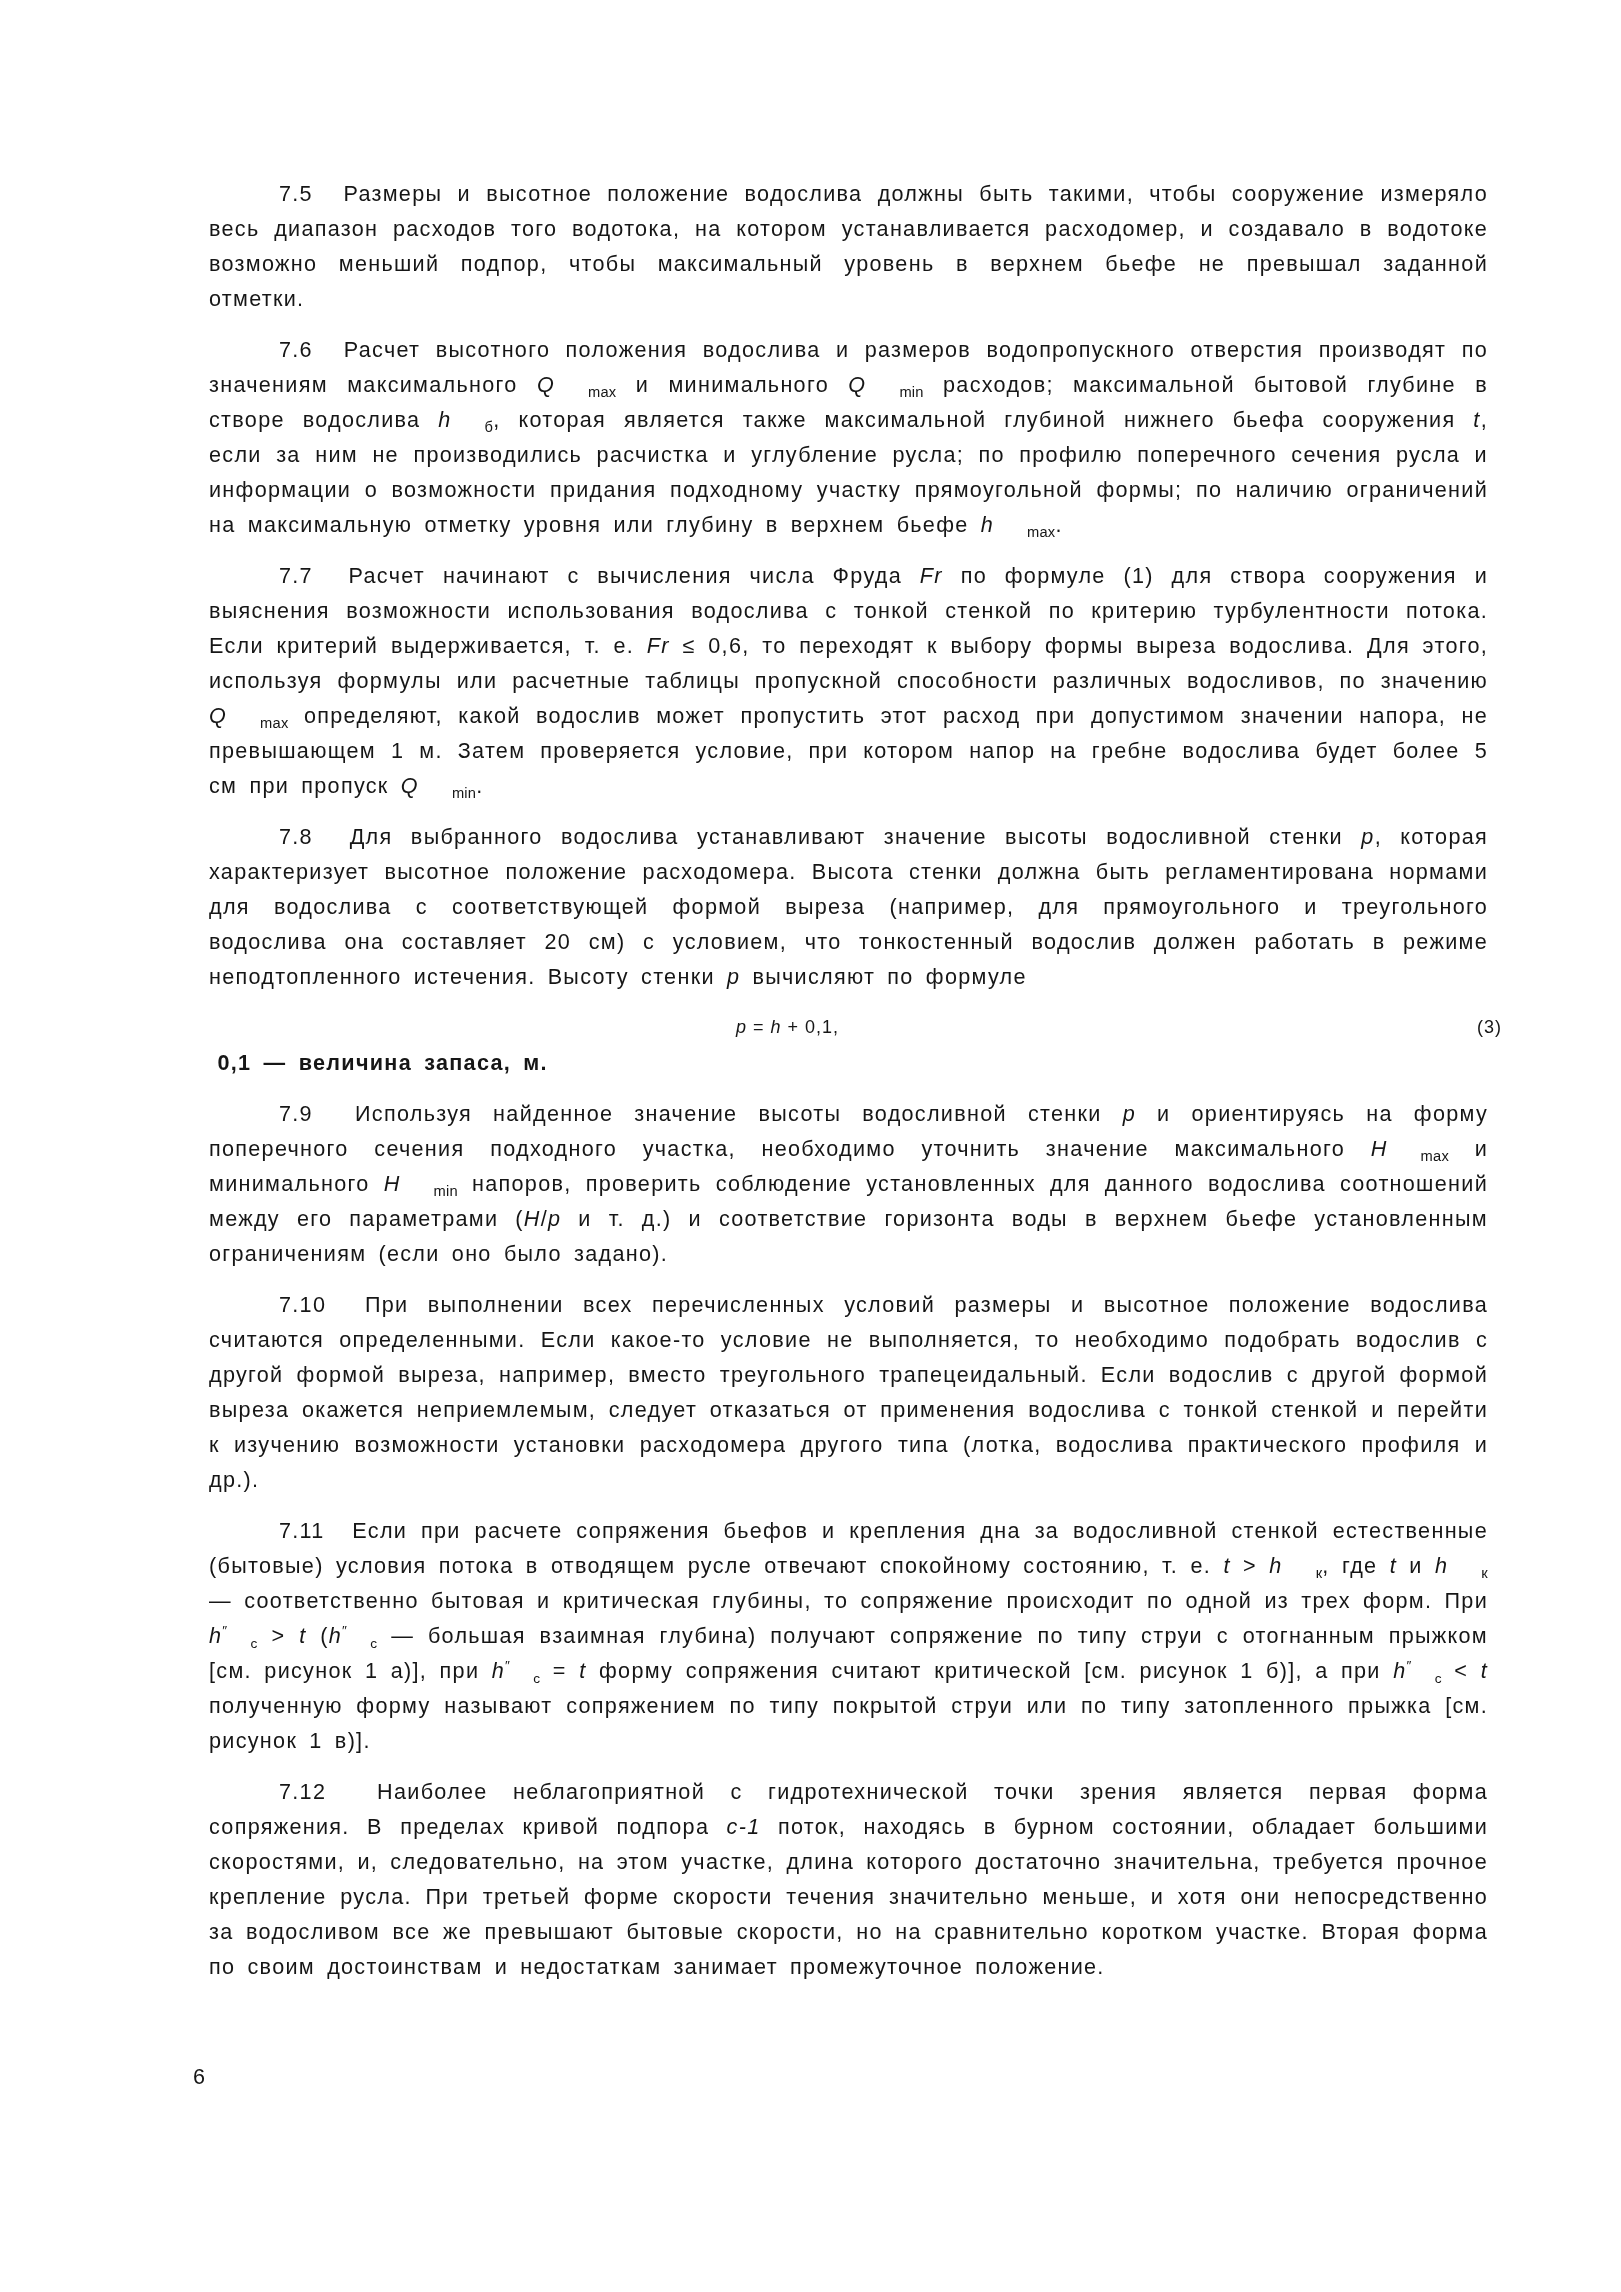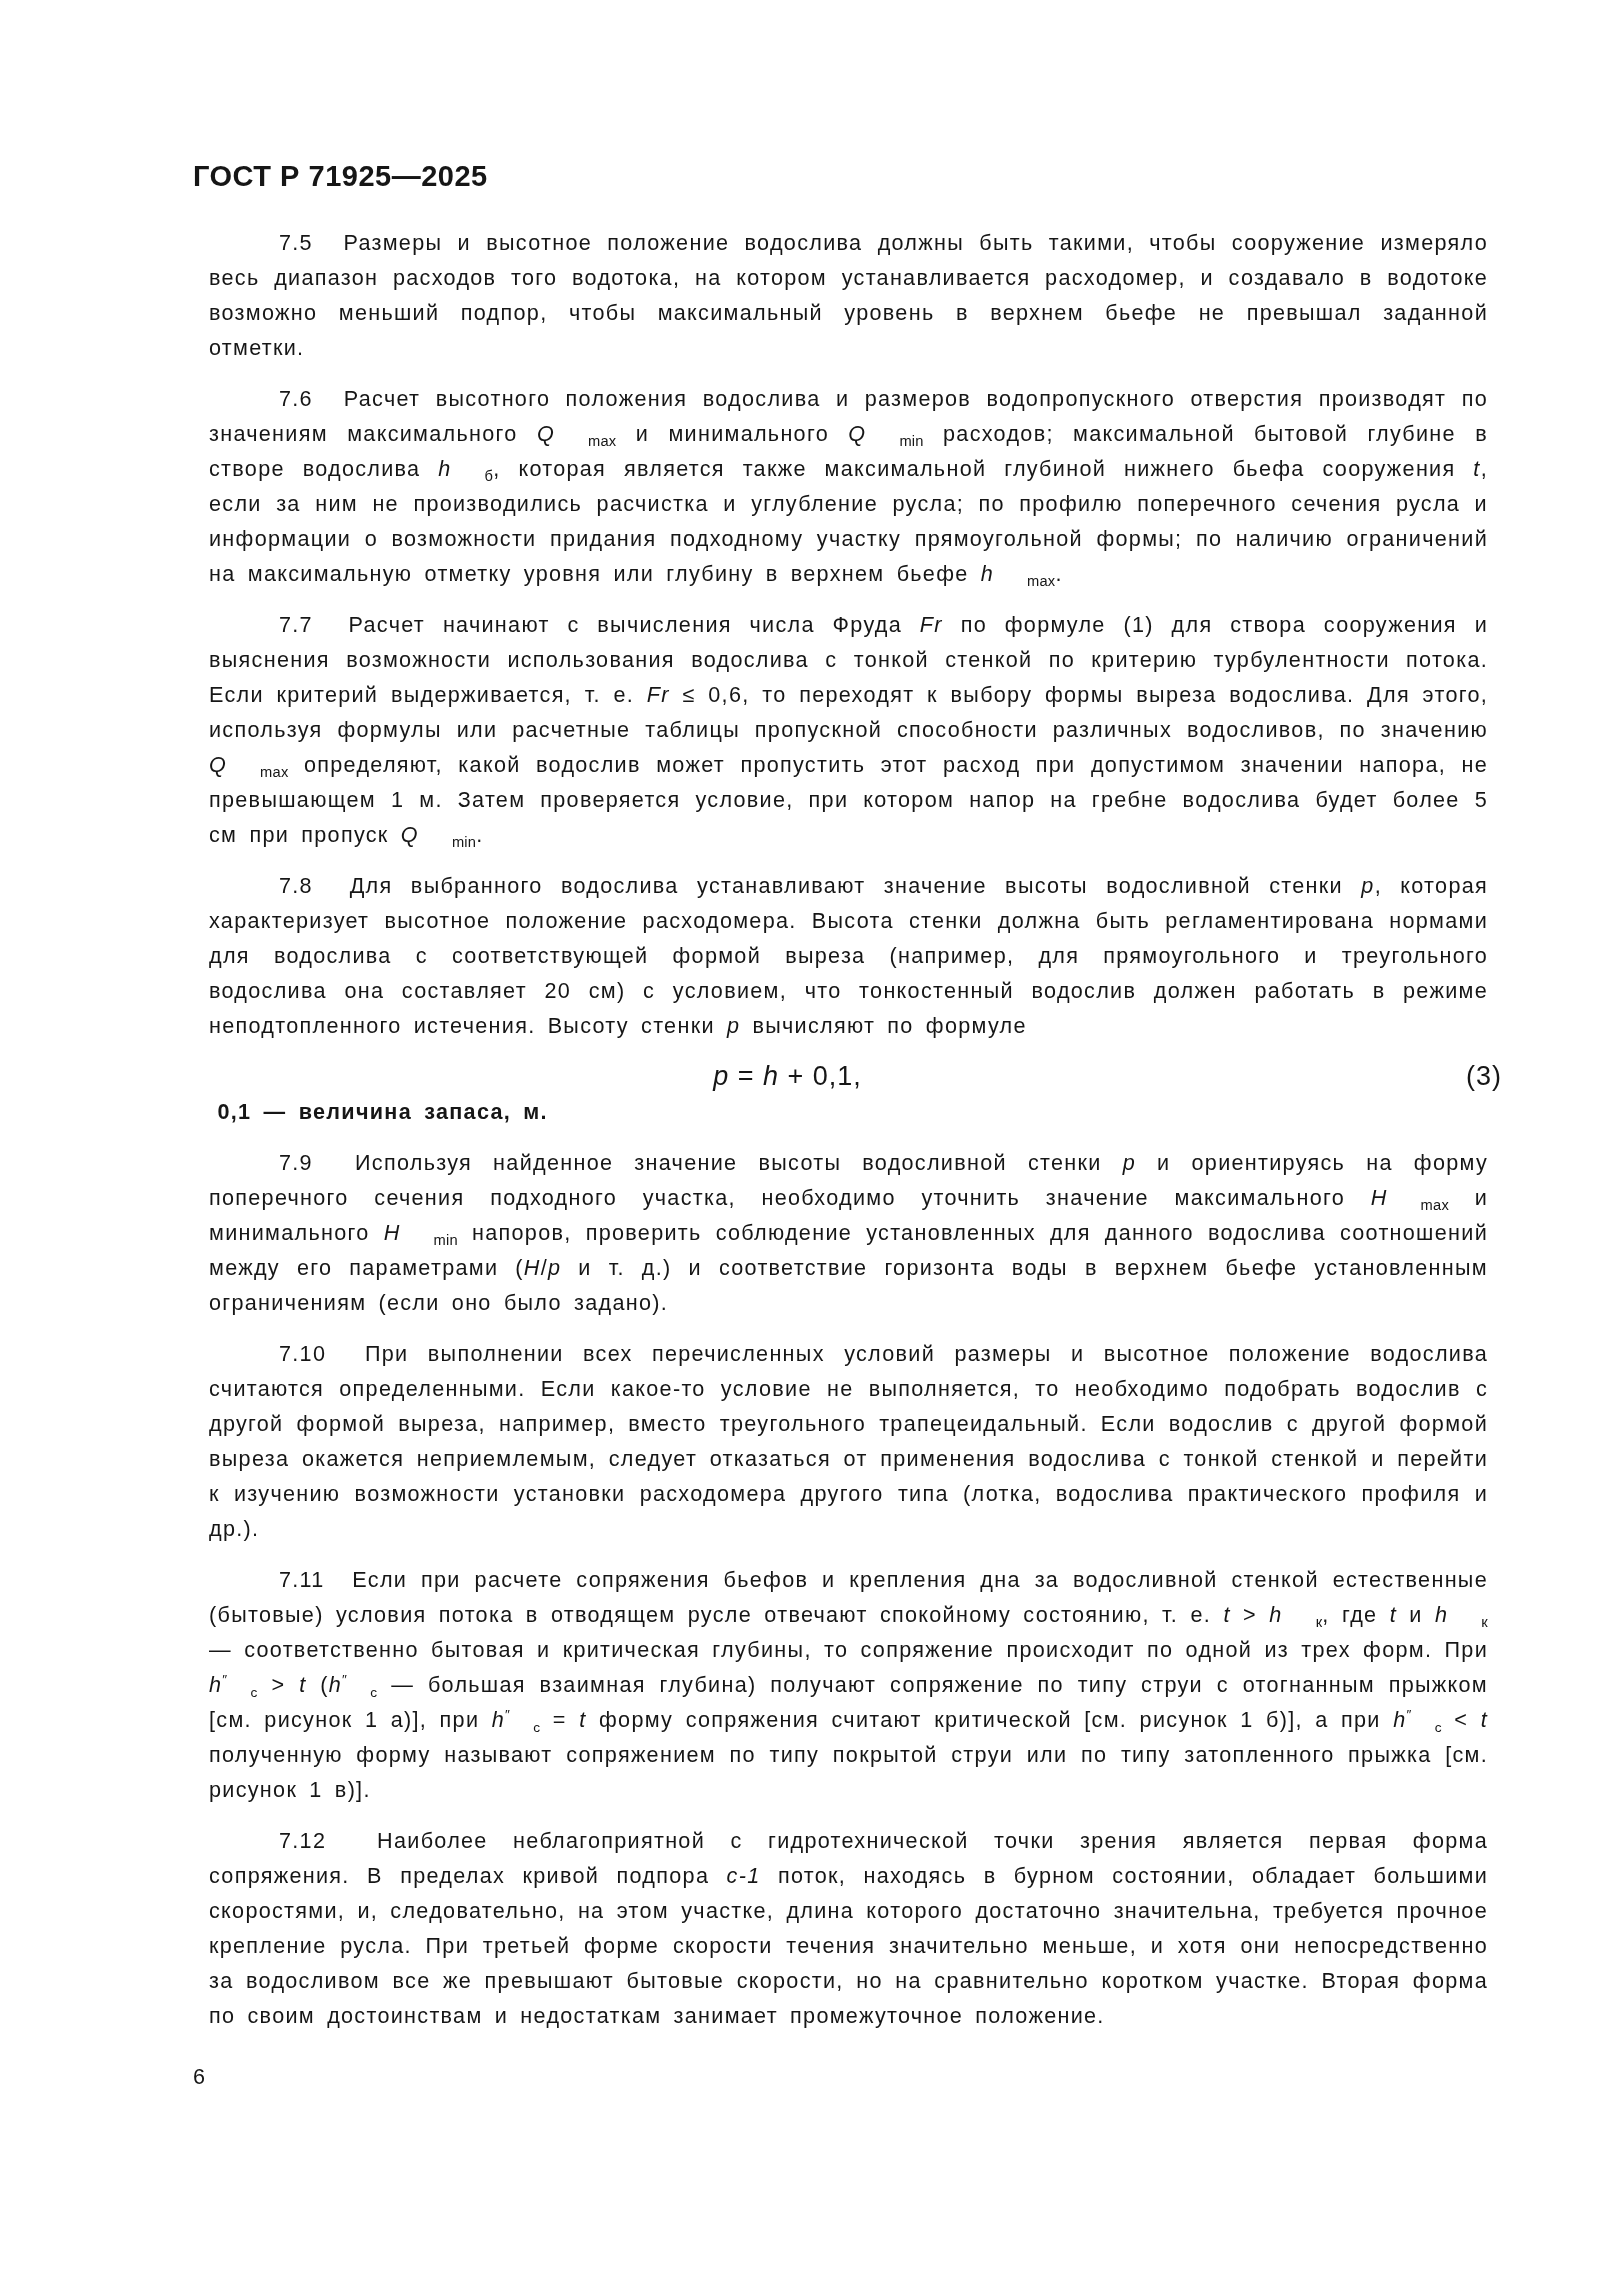--- a/index.html
+++ b/index.html
@@ -40,21 +40,21 @@
     line-height: 0;
     letter-spacing: 0.2px;
   }
   sub { font-size: 14.7px; padding-left: 33px; }
   sup { font-size: 14.7px; }
   
   .hs sup { font-size: 13.7px; }
   .hs sub { font-size: 13.7px; margin-left: -9.8px; }
   .formula-row {
     position: relative;
-    font-size: 27px;
+    font-size: 18px;
     line-height: 35px;
     text-align: center;
     letter-spacing: 1px;
   }
   .formula-expr {
     position: relative;
     left: -61px;
   }
   .formula-number {
     position: absolute;
@@ -76,21 +76,20 @@
     left: 193px;
     top: 2064px;
     font-size: 21.6px;
     letter-spacing: 0.5px;
   }
 </style>
 </head>
 <body>
 
 <div class="content">
-  <h1 class="doc-header">ГОСТ Р 71925—2025</h1>
 
   <p class="para">7.5&nbsp; Размеры и высотное положение водослива должны быть такими, чтобы сооружение измеряло весь диапазон расходов того водотока, на котором устанавливается расходомер, и создавало в водотоке возможно меньший подпор, чтобы максимальный уровень в верхнем бьефе не превышал заданной отметки.</p>
   <p class="para">7.6&nbsp; Расчет высотного положения водослива и размеров водопропускного отверстия производят по значениям максимального <i>Q</i><sub>max</sub> и минимального <i>Q</i><sub>min</sub> расходов; максимальной бытовой глубине в створе водослива <i>h</i><sub>б</sub>, которая является также максимальной глубиной нижнего бьефа сооружения <i>t</i>, если за ним не производились расчистка и углубление русла; по профилю поперечного сечения русла и информации о возможности придания подходному участку прямоугольной формы; по наличию ограничений на максимальную отметку уровня или глубину в верхнем бьефе <i>h</i><sub>max</sub>.</p>
   <p class="para">7.7&nbsp; Расчет начинают с вычисления числа Фруда <i>Fr</i> по формуле (1) для створа сооружения и выяснения возможности использования водослива с тонкой стенкой по критерию турбулентности потока. Если критерий выдерживается, т. е. <i>Fr</i> ≤ 0,6, то переходят к выбору формы выреза водослива. Для этого, используя формулы или расчетные таблицы пропускной способности различных водосливов, по значению <i>Q</i><sub>max</sub> определяют, какой водослив может пропустить этот расход при допустимом значении напора, не превышающем 1 м. Затем проверяется условие, при котором напор на гребне водослива будет более 5 см при пропуск <i>Q</i><sub>min</sub>.</p>
   <p class="para">7.8&nbsp; Для выбранного водослива устанавливают значение высоты водосливной стенки <i>p</i>, которая характеризует высотное положение расходомера. Высота стенки должна быть регламентирована нормами для водослива с соответствующей формой выреза (например, для прямоугольного и треугольного водослива она составляет 20 см) с условием, что тонкостенный водослив должен работать в режиме неподтопленного истечения. Высоту стенки <i>p</i> вычисляют по формуле</p>
 
   <div class="formula-row">
     <span class="formula-expr"><i>p</i> = <i>h</i> + 0,1,</span>
     <span class="formula-number">(3)</span>
   </div>

